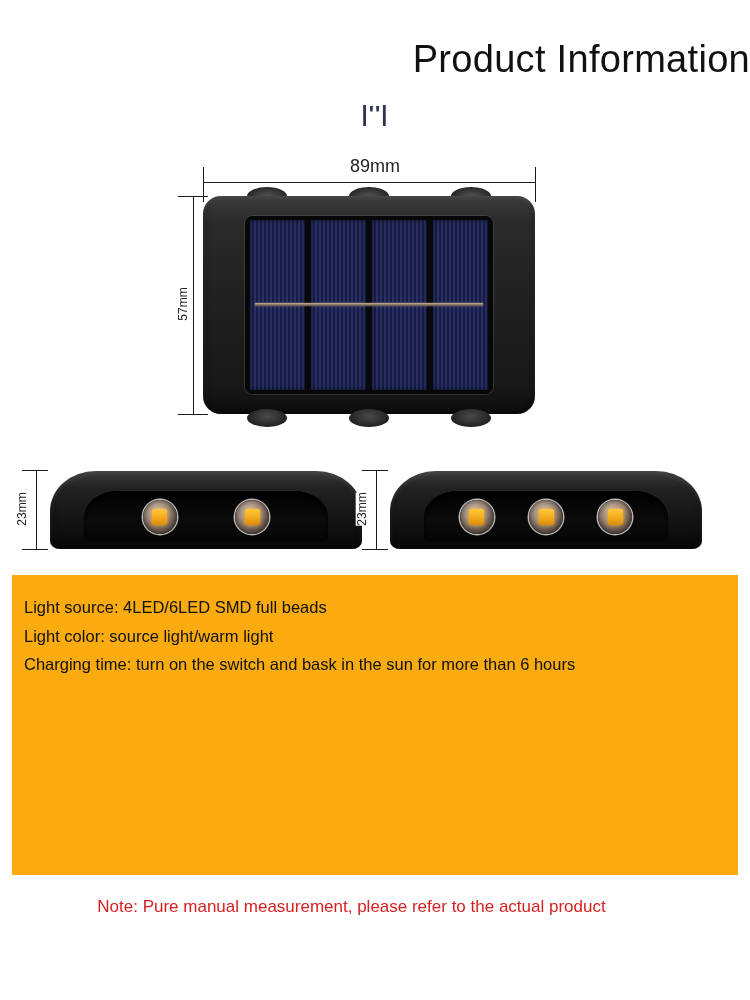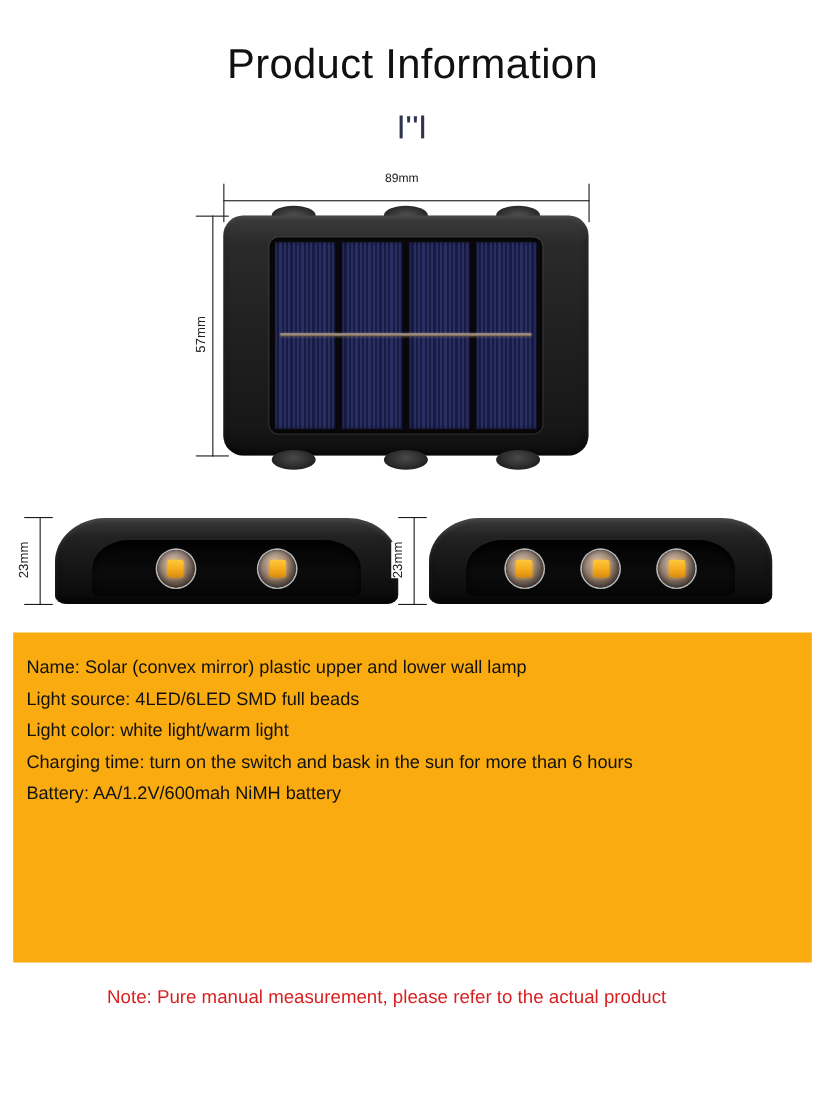--- a/index.html
+++ b/index.html
@@ -14,21 +14,21 @@
     font-family: "Liberation Sans", sans-serif;
     overflow: hidden;
   }
 
   
   .page-title {
     position: absolute;
     top: 40px;
     left: 0;
     width: 750px;
-    text-align: center;
+    text-align: right;
     font-size: 38px;
     font-weight: 400;
     color: #111111;
     letter-spacing: 0.3px;
     line-height: 1;
   }
   .title-glyph {
     position: absolute;
     top: 103px;
     left: 0;
@@ -48,21 +48,21 @@
     background: #1a1a1a;
     height: 1px;
   }
   .dim-line-v {
     position: absolute;
     background: #1a1a1a;
     width: 1px;
   }
   .dim-label-h {
     position: absolute;
-    font-size: 11px;
+    font-size: 18px;
     color: #222;
     background: #fff;
     padding: 0 5px;
     line-height: 1;
   }
   .dim-label-v {
     position: absolute;
     font-size: 12px;
     color: #222;
     background: #fff;
@@ -297,20 +297,18 @@
           <span class="led-chip"></span>
         </div>
       <div class="led">
           <span class="led-chip"></span>
         </div>
     </div>
   </div>
 </div>
 
 <div class="spec-panel">
-  <div class="spec-line">Name: Solar (convex mirror) plastic upper and lower wall lamp</div>
   <div class="spec-line">Light source: 4LED/6LED SMD full beads</div>
-  <div class="spec-line">Light color: white light/warm light</div>
+  <div class="spec-line">Light color: source light/warm light</div>
   <div class="spec-line">Charging time: turn on the switch and bask in the sun for more than 6 hours</div>
-  <div class="spec-line">Battery: AA/1.2V/600mah NiMH battery</div>
 </div>
 
 <div class="note">Note: Pure manual measurement, please refer to the actual product</div>
 
 </body></html>

